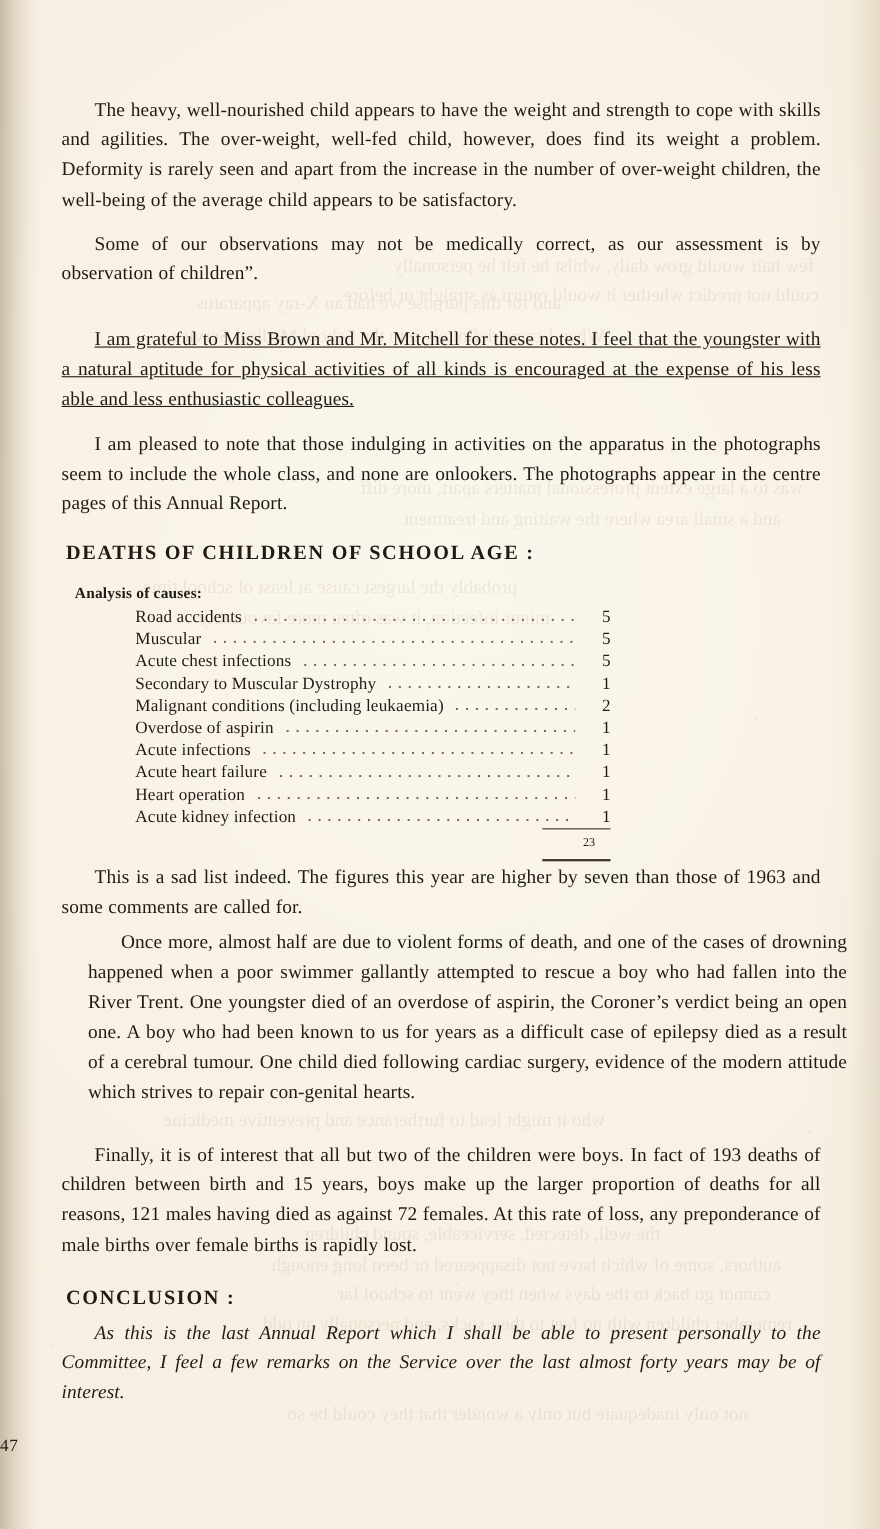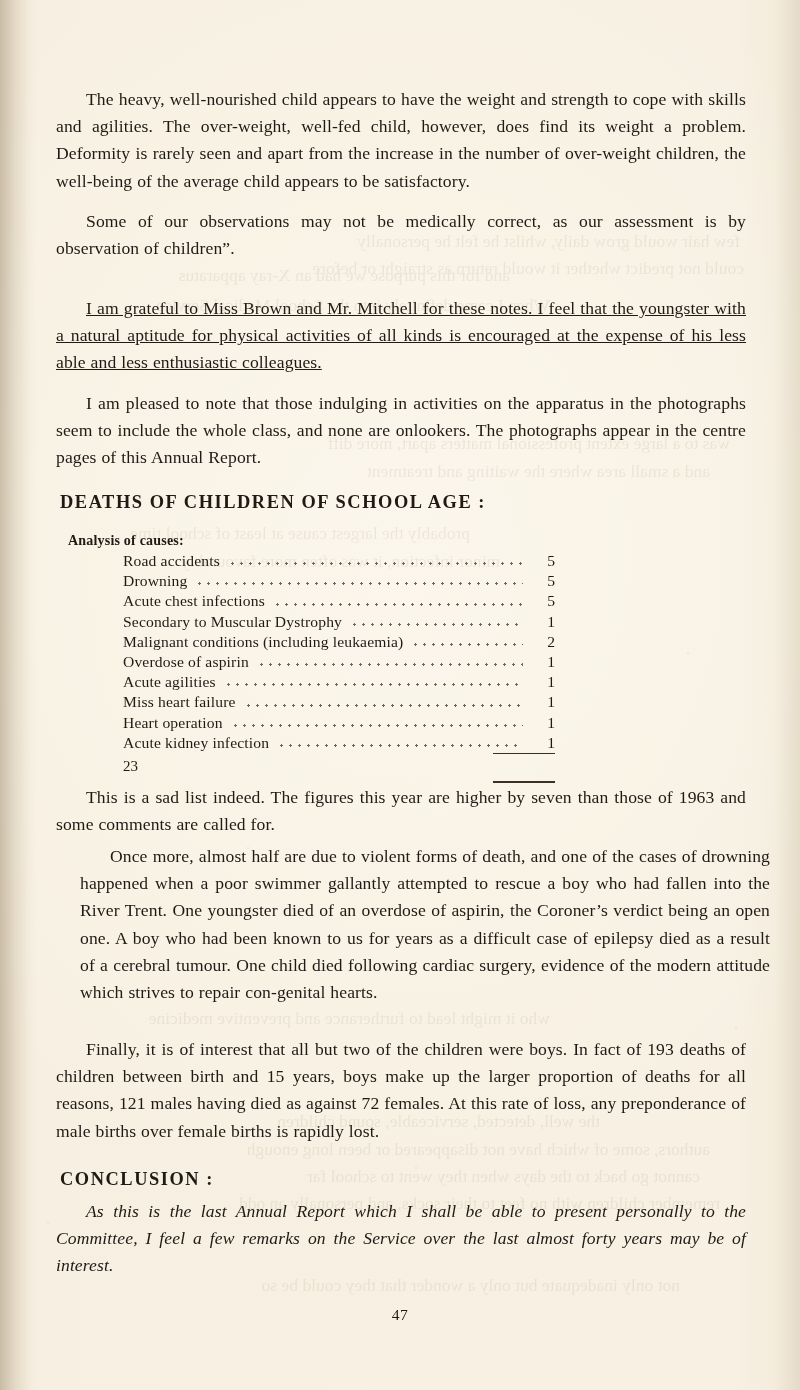--- a/index.html
+++ b/index.html
@@ -146,38 +146,38 @@
     display: flex;
     justify-content: flex-end;
   }
   .rule {
     height: 1.4px;
     background: #3b3027;
     width: 62px;
     margin: 0 0 0 auto;
   }
   .total-num {
-    font-size: 15px;
+    font-size: 11px;
     line-height: 21px;
     padding: 2px 0 1px 0;
-    text-align: left;
+    text-align: right;
     padding-right: 14px;
   }
   .rule-bottom {
     height: 1.4px;
     background: #3b3027;
     width: 62px;
     margin: 3px 0 0 auto;
   }
 
   .page-number {
     position: absolute;
     left: 0;
     width: 800px;
-    text-align: center;
+    text-align: left;
     font-size: 15.6px;
     letter-spacing: .5px;
   }
 </style>
 </head>
 <body>
 
 <div class="paper"></div>
 <div class="speckle"></div>
 
@@ -228,21 +228,21 @@
   </div>
 
   <div style="position:absolute; left:123px; top:551px; width:432px;">
     <ul class="causes">
       <li class="cause-row">
         <span class="cause-label">Road accidents</span>
         <span class="leader"></span>
         <span class="cause-value">5</span>
       </li>
       <li class="cause-row">
-        <span class="cause-label">Drowning</span>
+        <span class="cause-label">Muscular</span>
         <span class="leader"></span>
         <span class="cause-value">5</span>
       </li>
       <li class="cause-row">
         <span class="cause-label">Acute chest infections</span>
         <span class="leader"></span>
         <span class="cause-value">5</span>
       </li>
       <li class="cause-row">
         <span class="cause-label">Secondary to Muscular Dystrophy</span>
@@ -253,26 +253,26 @@
         <span class="cause-label">Malignant conditions (including leukaemia)</span>
         <span class="leader"></span>
         <span class="cause-value">2</span>
       </li>
       <li class="cause-row">
         <span class="cause-label">Overdose of aspirin</span>
         <span class="leader"></span>
         <span class="cause-value">1</span>
       </li>
       <li class="cause-row">
-        <span class="cause-label">Acute agilities</span>
-        <span class="leader"></span>
-        <span class="cause-value">1</span>
-      </li>
-      <li class="cause-row">
-        <span class="cause-label">Miss heart failure</span>
+        <span class="cause-label">Acute infections</span>
+        <span class="leader"></span>
+        <span class="cause-value">1</span>
+      </li>
+      <li class="cause-row">
+        <span class="cause-label">Acute heart failure</span>
         <span class="leader"></span>
         <span class="cause-value">1</span>
       </li>
       <li class="cause-row">
         <span class="cause-label">Heart operation</span>
         <span class="leader"></span>
         <span class="cause-value">1</span>
       </li>
       <li class="cause-row">
         <span class="cause-label">Acute kidney infection</span>

